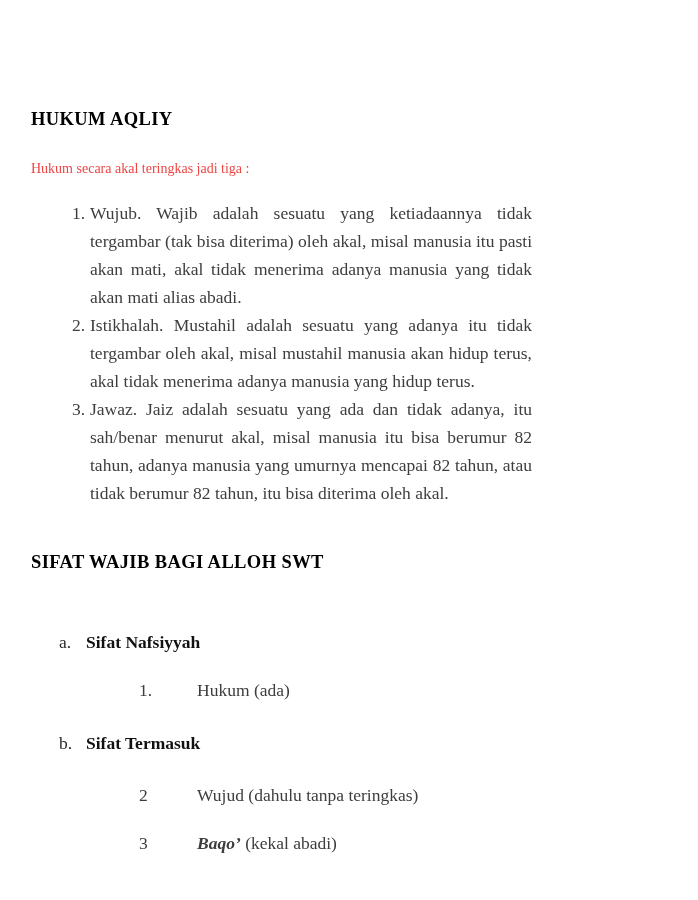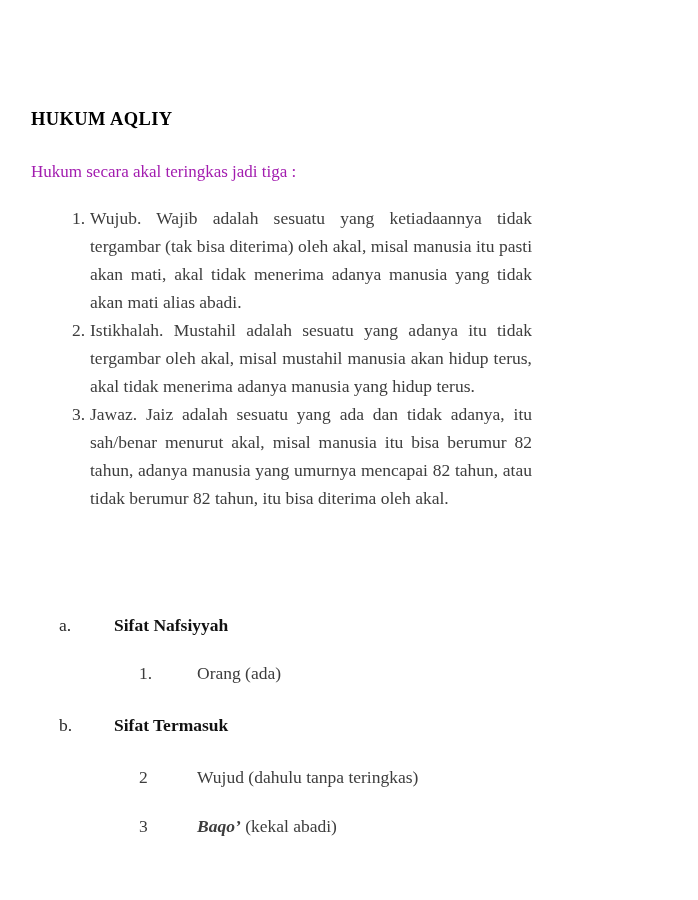--- a/index.html
+++ b/index.html
@@ -31,26 +31,26 @@
     color: #000000;
     letter-spacing: 0.4px;
     margin: 0;
     line-height: 1.2;
   }
   .heading-gap-1 { height: 28px; }
   .heading-gap-2 { height: 30px; }
 
   
   .para {
-    font-size: 17px;
+    font-size: 14px;
     line-height: 1.62;
     text-align: justify;
     text-justify: inter-word;
     margin: 0;
-    color: #a21caf;
+    color: #ef4444;
   }
   .para-intro { margin: 0; }
 
   
   .num-list {
     margin: 0;
     padding: 0;
     list-style: none;
   }
   .num-list > li {
@@ -91,21 +91,20 @@
     left: 0;
     top: 0;
     width: 20px;
     text-align: left;
     font-weight: normal;
     color: #2a2a2a;
   }
   .alpha-item .alpha-label {
     font-weight: bold;
     color: #111111;
-    margin-left: 28px;
   }
 
   
   .sifat-entry {
     position: relative;
     margin-left: 108px;
     padding-left: 58px;
     font-size: 17.5px;
     line-height: 1.5;
     color: #3d3d3d;
@@ -150,38 +149,39 @@
       <span>Istikhalah. Mustahil adalah sesuatu yang adanya itu tidak tergambar oleh akal, misal mustahil manusia akan hidup terus, akal tidak menerima adanya manusia yang hidup terus.</span>
     </li>
     <li>
       <span class="marker">3.</span>
       <span>Jawaz. Jaiz adalah sesuatu yang ada dan tidak adanya, itu sah/benar menurut akal, misal manusia itu bisa berumur 82 tahun, adanya manusia yang umurnya mencapai 82 tahun, atau tidak berumur 82 tahun, itu bisa diterima oleh akal.</span>
     </li>
   </ol>
 
   <div class="sp-44"></div>
 
+  <h1 class="doc-heading">SIFAT WAJIB BAGI ALLOH SWT</h1>
 
   <div class="heading-gap-2"></div>
 
 
   <div class="sp-26"></div>
 
   <div class="alpha-list">
 
     <div class="alpha-item">
       <span class="marker">a.</span>
       <span class="alpha-label">Sifat Nafsiyyah</span>
     </div>
 
     <div class="sp-22"></div>
 
     <div class="sifat-entry">
       <span class="marker">1.</span>
-      <span>Orang</span>
+      <span>Hukum</span>
       <span>(ada)</span>
     </div>
 
     <div class="sp-26"></div>
 
     <div class="alpha-item">
       <span class="marker">b.</span>
       <span class="alpha-label">Sifat Termasuk</span>
     </div>
 

